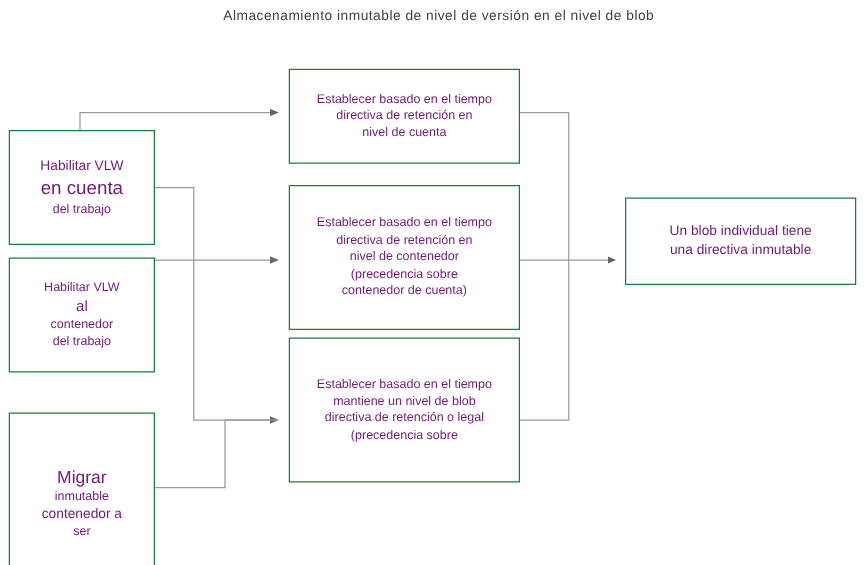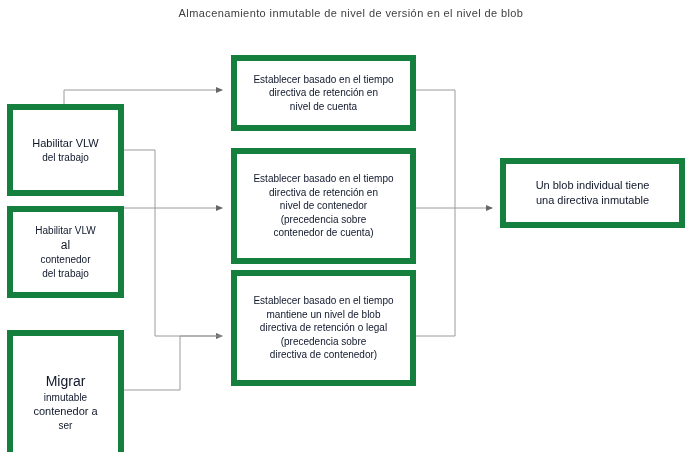--- a/index.html
+++ b/index.html
@@ -32,29 +32,29 @@
     top: 7px;
     width: 694px;
     text-align: center;
     font-size: 11px;
     color: #404040;
     letter-spacing: 0.4px;
   }
   .node {
     position: absolute;
     box-sizing: border-box;
-    border: 6px solid #15803d;
+    border: 1px solid #15803d;
     background: #ffffff;
     display: flex;
     flex-direction: column;
     align-items: center;
     justify-content: center;
     text-align: center;
     padding: 4px 6px;
-    color: #0f172a;
+    color: #701a75;
   }
   .node .ln {
     display: block;
     line-height: 1.35;
   }
   .s10 { font-size: 10px; }
   .s11 { font-size: 11px; }
   .s12 { font-size: 12px; }
   .s14 { font-size: 14px; }
   .s15 { font-size: 15px; }
@@ -89,20 +89,21 @@
       <path d="M416,90 L455,90 L455,208"></path>
 
       <path d="M416,336 L455,336 L455,208"></path>
 
       <path d="M416,208 L492,208" marker-end="url(#arrowhead)"></path>
     </g>
   </svg>
 
   <div class="node" style="left:7px; top:104px; width:117px; height:92px;">
     <span class="ln s11">Habilitar VLW</span>
+    <span class="ln s15">en cuenta</span>
     <span class="ln s10">del trabajo</span>
   </div>
 
   <div class="node" style="left:7px; top:206px; width:117px; height:92px;">
     <span class="ln s10">Habilitar VLW</span>
     <span class="ln s12">al</span>
     <span class="ln s10">contenedor</span>
     <span class="ln s10">del trabajo</span>
   </div>
 
@@ -125,21 +126,20 @@
     <span class="ln s10">nivel de contenedor</span>
     <span class="ln s10">(precedencia sobre</span>
     <span class="ln s10">contenedor de cuenta)</span>
   </div>
 
   <div class="node" style="left:231px; top:270px; width:185px; height:116px;">
     <span class="ln s10">Establecer basado en el tiempo</span>
     <span class="ln s10">mantiene un nivel de blob</span>
     <span class="ln s10">directiva de retención o legal</span>
     <span class="ln s10">(precedencia sobre</span>
-    <span class="ln s10">directiva de contenedor)</span>
   </div>
 
   <div class="node" style="left:500px; top:158px; width:185px; height:70px;">
     <span class="ln s11">Un blob individual tiene</span>
     <span class="ln s11">una directiva inmutable</span>
   </div>
 
 </div>
 
 </body></html>

